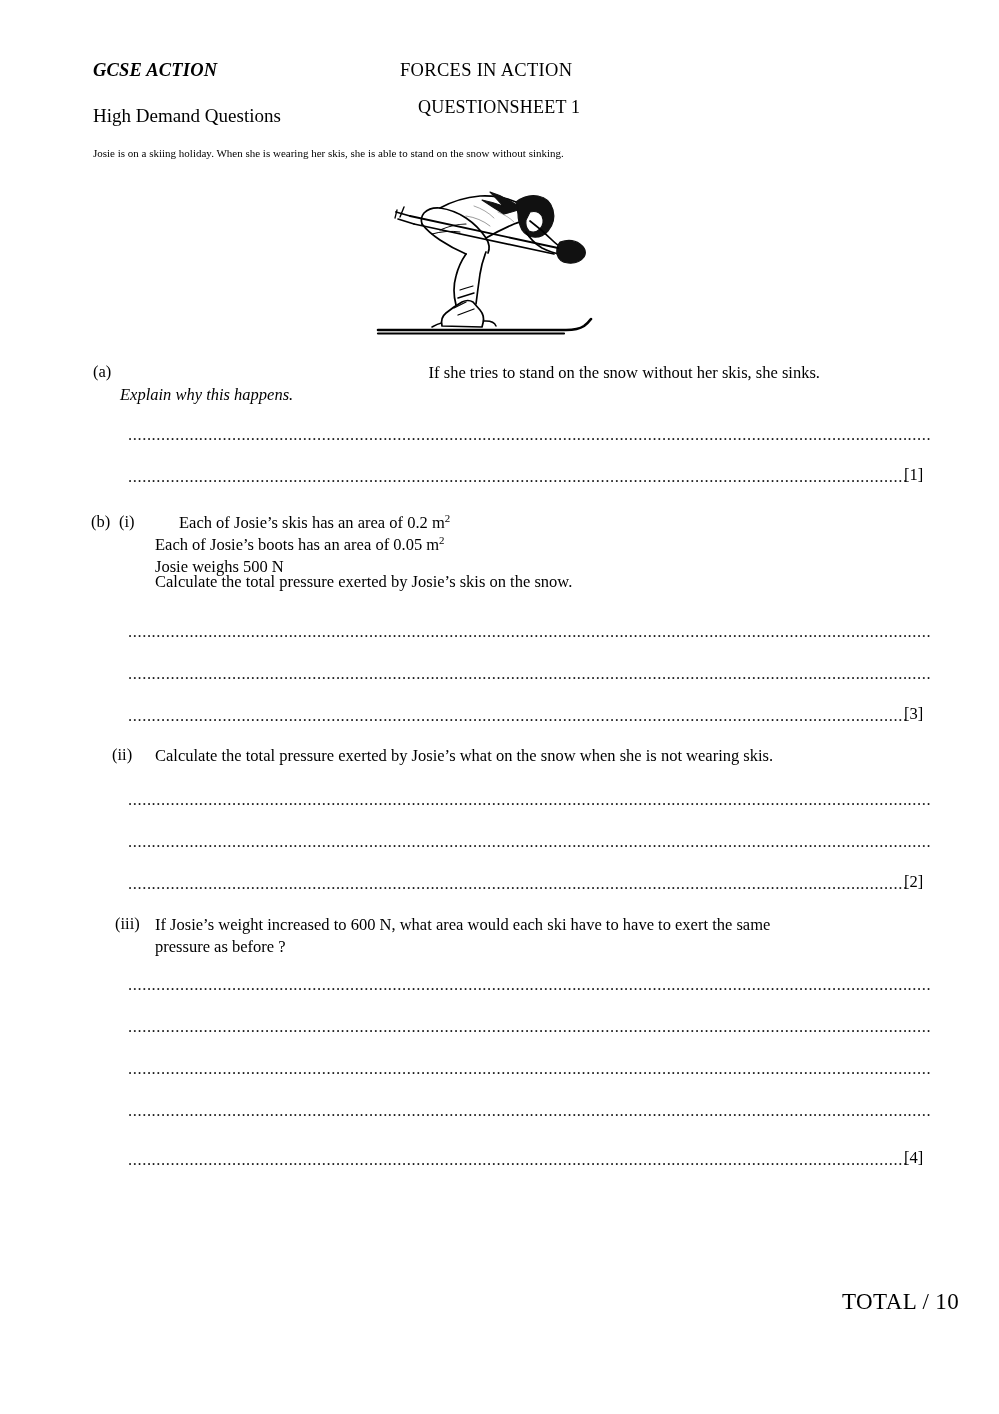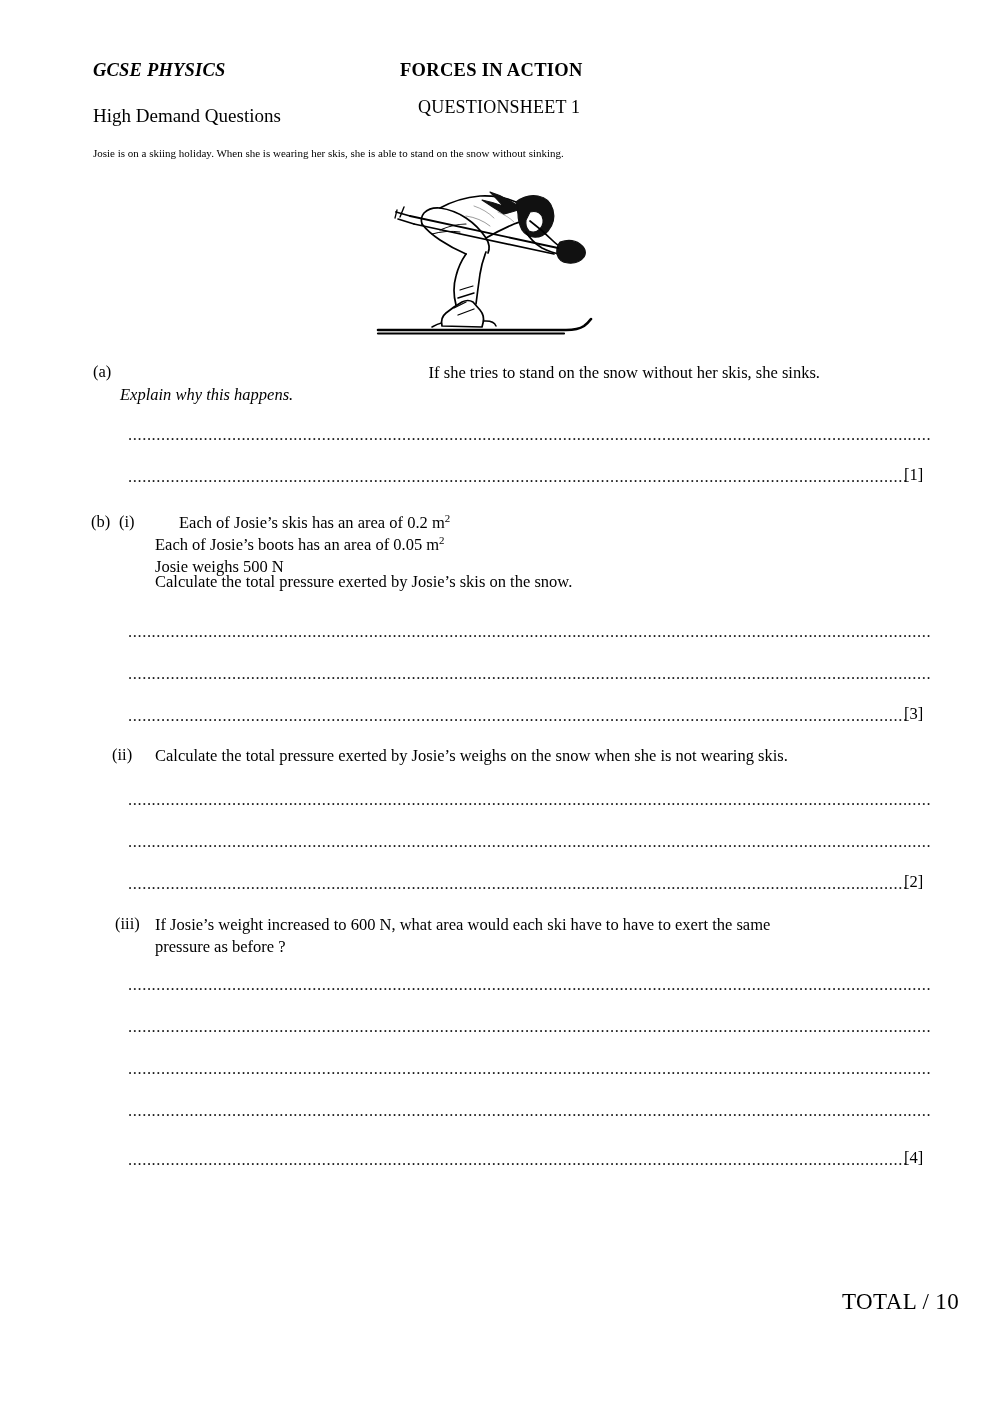--- a/index.html
+++ b/index.html
@@ -25,21 +25,21 @@
     font-size: 18.5px;
     font-weight: bold;
     font-style: italic;
     letter-spacing: 0.2px;
   }
   .hdr-topic {
     position: absolute;
     left: 400px;
     top: 60px;
     font-size: 18.5px;
-    font-weight: bold;
+    font-weight: normal;
     letter-spacing: 0.3px;
   }
   .hdr-demand {
     position: absolute;
     left: 93px;
     top: 105px;
     font-size: 19px;
   }
   .hdr-sheet {
     position: absolute;
@@ -113,21 +113,21 @@
     top: 1289px;
     font-size: 23px;
     letter-spacing: 0.4px;
   }
 </style>
 </head>
 <body>
 
 <div class="page">
 
-  <div class="hdr-subject">GCSE PHYSICS</div>
+  <div class="hdr-subject">GCSE ACTION</div>
   <div class="hdr-topic">FORCES IN ACTION</div>
   <div class="hdr-demand">High Demand Questions</div>
   <div class="hdr-sheet">QUESTIONSHEET 1</div>
 
   <div class="intro">Josie is on a skiing holiday.  When she is wearing her skis, she is able to stand on the snow without sinking.</div>
 
   <div class="figure">
     <svg viewBox="0 0 265 155" xmlns="http://www.w3.org/2000/svg">
       <g fill="none" stroke="#000000" stroke-width="1.6" stroke-linecap="round" stroke-linejoin="round">
 
@@ -219,21 +219,21 @@
   </div>
   <div class="dotline" style="left:128px; top:664px; width:802px;">
     <span class="dots" style="width:802px;">....................................................................................................................................................................................................</span>
   </div>
   <div class="dotline" style="left:128px; top:706px; width:780px;">
     <span class="dots" style="width:780px;">....................................................................................................................................................................................................</span>
   </div>
   <div class="markbox" style="left:904px; top:704px;">[3]</div>
 
   <div class="qlabel" style="left:112px; top:745px;">(ii)</div>
-  <div class="qtext" style="left:155px; top:745px; width:780px;">Calculate the total pressure exerted by Josie’s weighs on the snow when she is not wearing skis.</div>
+  <div class="qtext" style="left:155px; top:745px; width:780px;">Calculate the total pressure exerted by Josie’s what on the snow when she is not wearing skis.</div>
 
   <div class="dotline" style="left:128px; top:790px; width:802px;">
     <span class="dots" style="width:802px;">....................................................................................................................................................................................................</span>
   </div>
   <div class="dotline" style="left:128px; top:832px; width:802px;">
     <span class="dots" style="width:802px;">....................................................................................................................................................................................................</span>
   </div>
   <div class="dotline" style="left:128px; top:874px; width:780px;">
     <span class="dots" style="width:780px;">....................................................................................................................................................................................................</span>
   </div>

